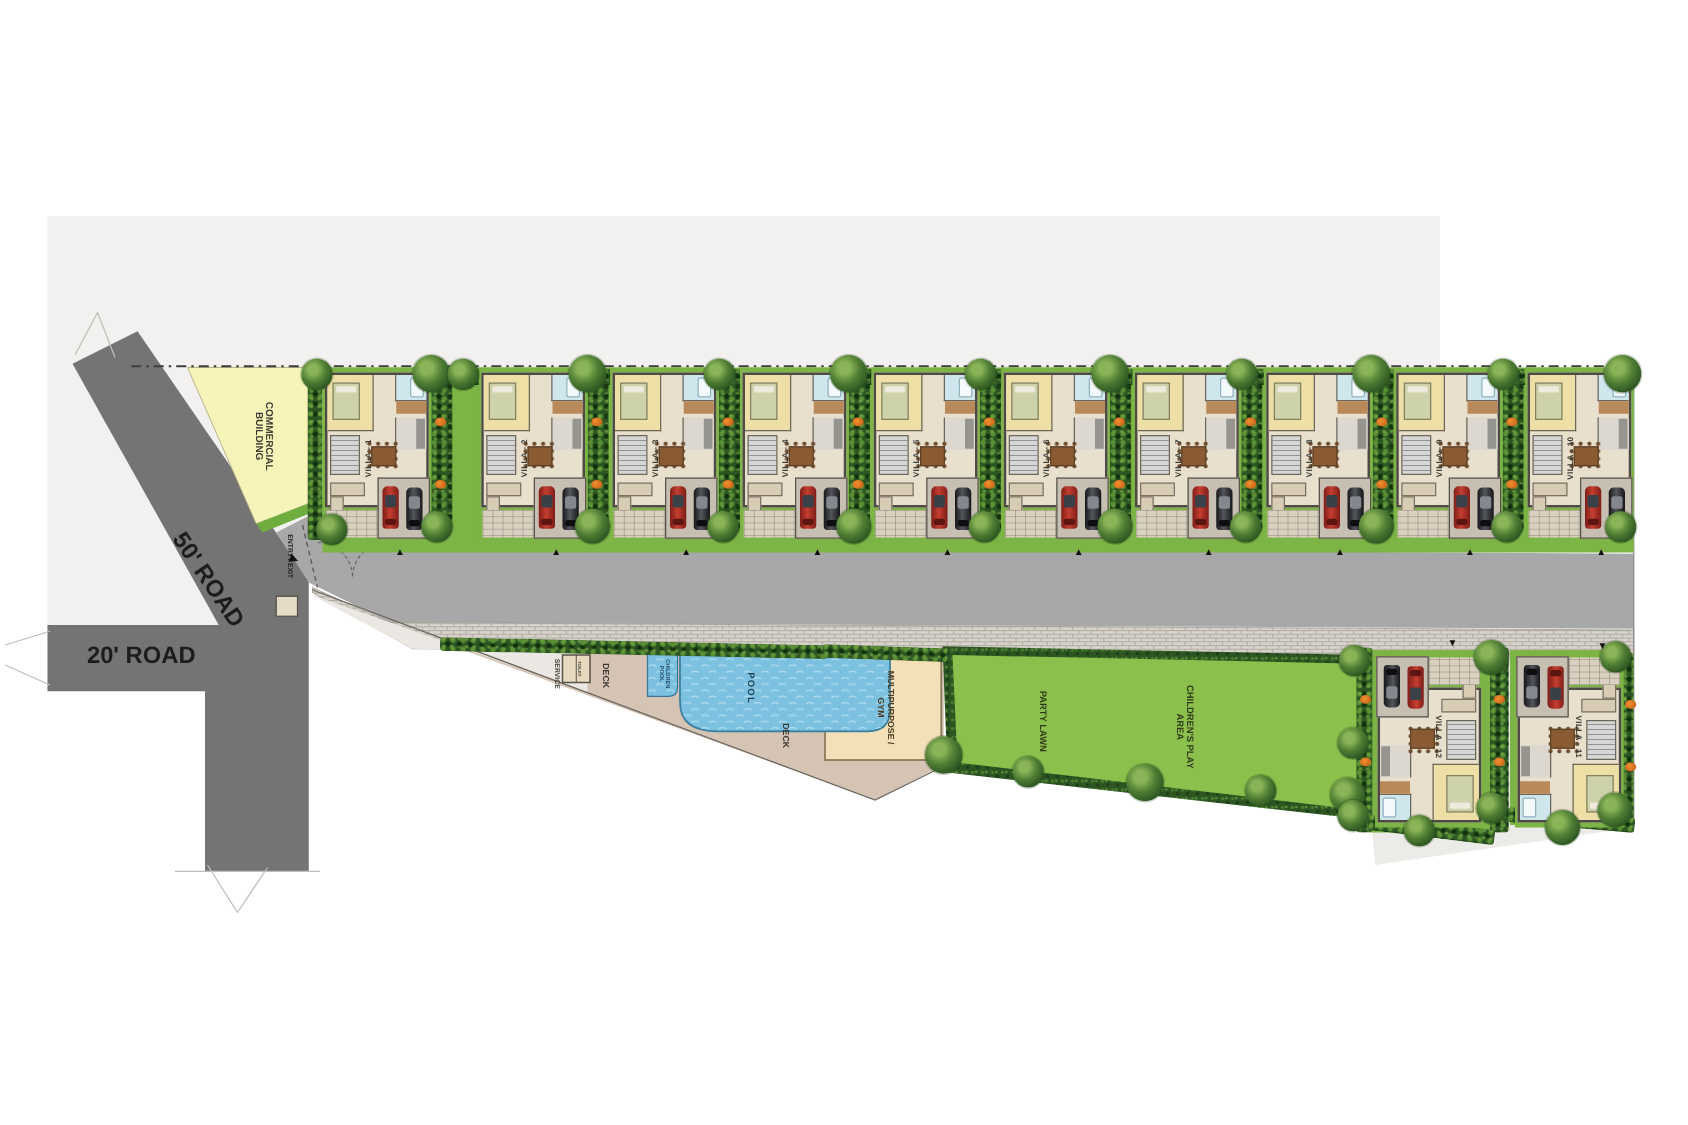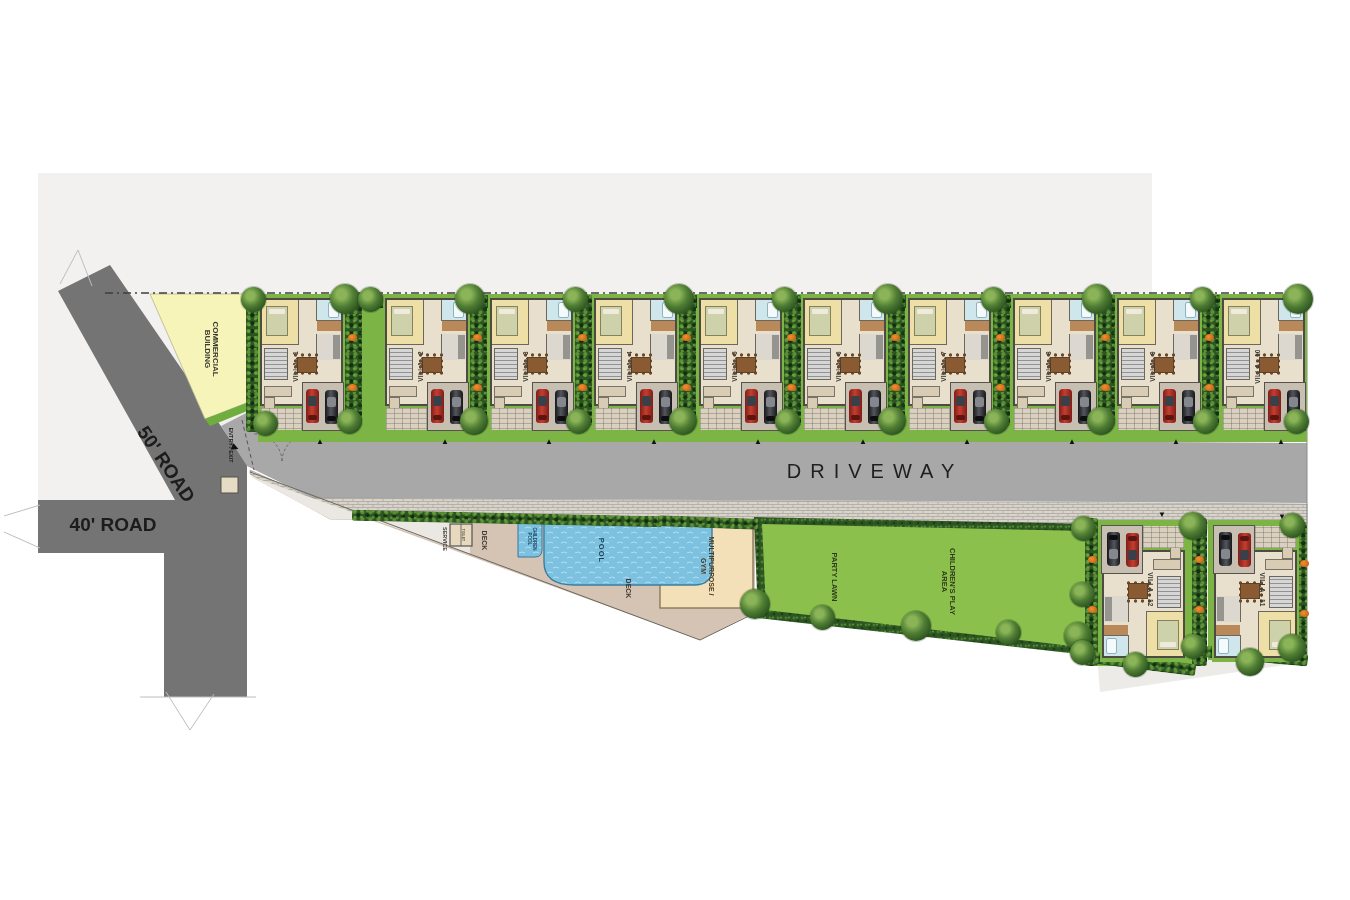--- a/index.html
+++ b/index.html
@@ -472,22 +472,21 @@
       <div class="arrow" style="left: 859px; top: 438px;">▲</div>
       <div class="arrow" style="left: 963px; top: 438px;">▲</div>
       <div class="arrow" style="left: 1068px; top: 438px;">▲</div>
       <div class="arrow" style="left: 1172px; top: 438px;">▲</div>
       <div class="arrow" style="left: 1277px; top: 438px;">▲</div>
       <div class="arrow" style="left: 1158px; top: 511px;">▼</div>
       <div class="arrow" style="left: 1278px; top: 513px;">▼</div>
     </div>
 
   <div class="lbl" style="left:120px;top:454px;width:90px;height:22px;font-size:19px;font-weight:600;transform:rotate(56deg);transform-origin:50% 50%;">50' ROAD</div>
-  <div class="lbl" style="left:58px;top:515px;width:110px;height:24px;font-size:19px;font-weight:600;">40' ROAD</div>
-  <div class="lbl" style="left:770px;top:461px;width:210px;height:24px;font-size:20px;font-weight:500;letter-spacing:9px;color:#1f1f1f;">DRIVEWAY</div>
+  <div class="lbl" style="left:58px;top:515px;width:110px;height:24px;font-size:19px;font-weight:600;">20' ROAD</div>
   <div class="lbl rot90" style="left:205px;top:440px;width:46px;height:10px;font-size:5.5px;font-weight:700;color:#222;">ENTRY / EXIT</div>
   <div class="arrow" style="left:232px;top:443px;transform:rotate(22deg);font-size:9px;">▶</div>
 
   <div class="lbl rot90" style="left:169px;top:339px;width:80px;height:20px;font-size:8px;font-weight:600;color:#3a3a32;">
     <div>COMMERCIAL</div>
     <div>BUILDING</div>
   </div>
 
   <div class="lbl rot90" style="left:425px;top:535px;width:36px;height:8px;font-size:5.5px;font-weight:600;color:#44403a;">SERVICE</div>
   <div class="lbl rot90" style="left:452px;top:532px;width:18px;height:6px;font-size:3.5px;font-weight:600;color:#55504a;">TOILET</div>

